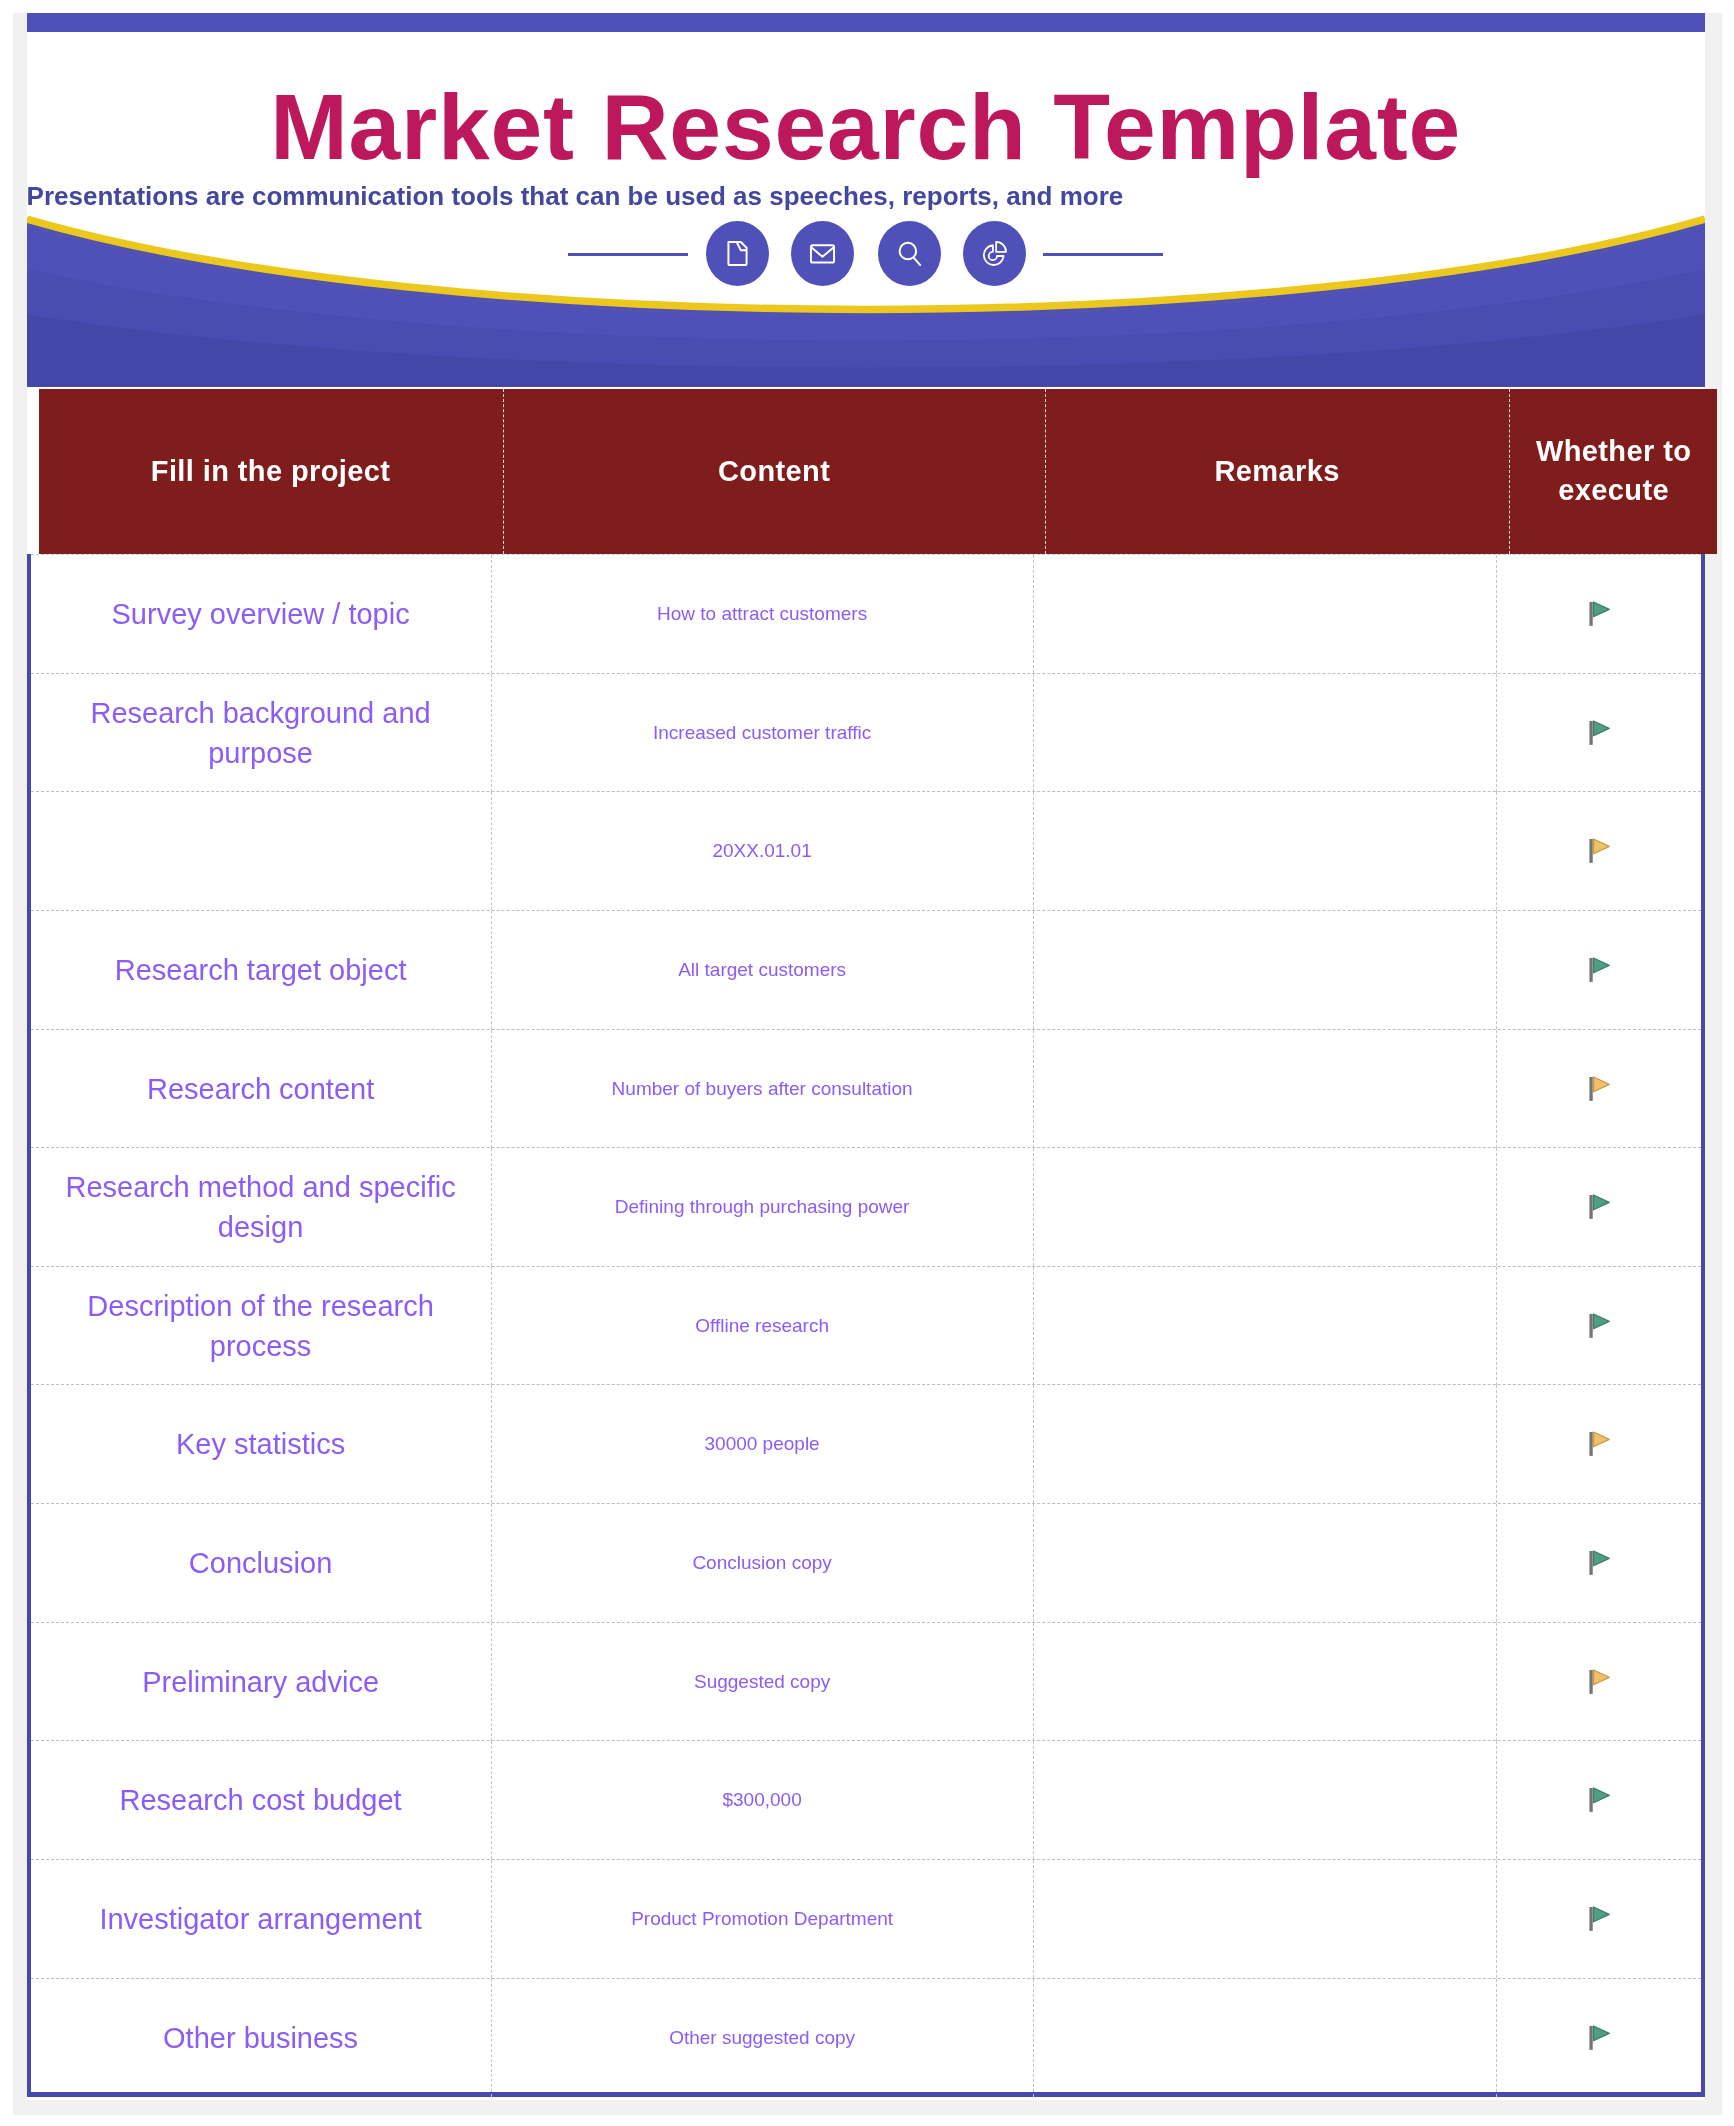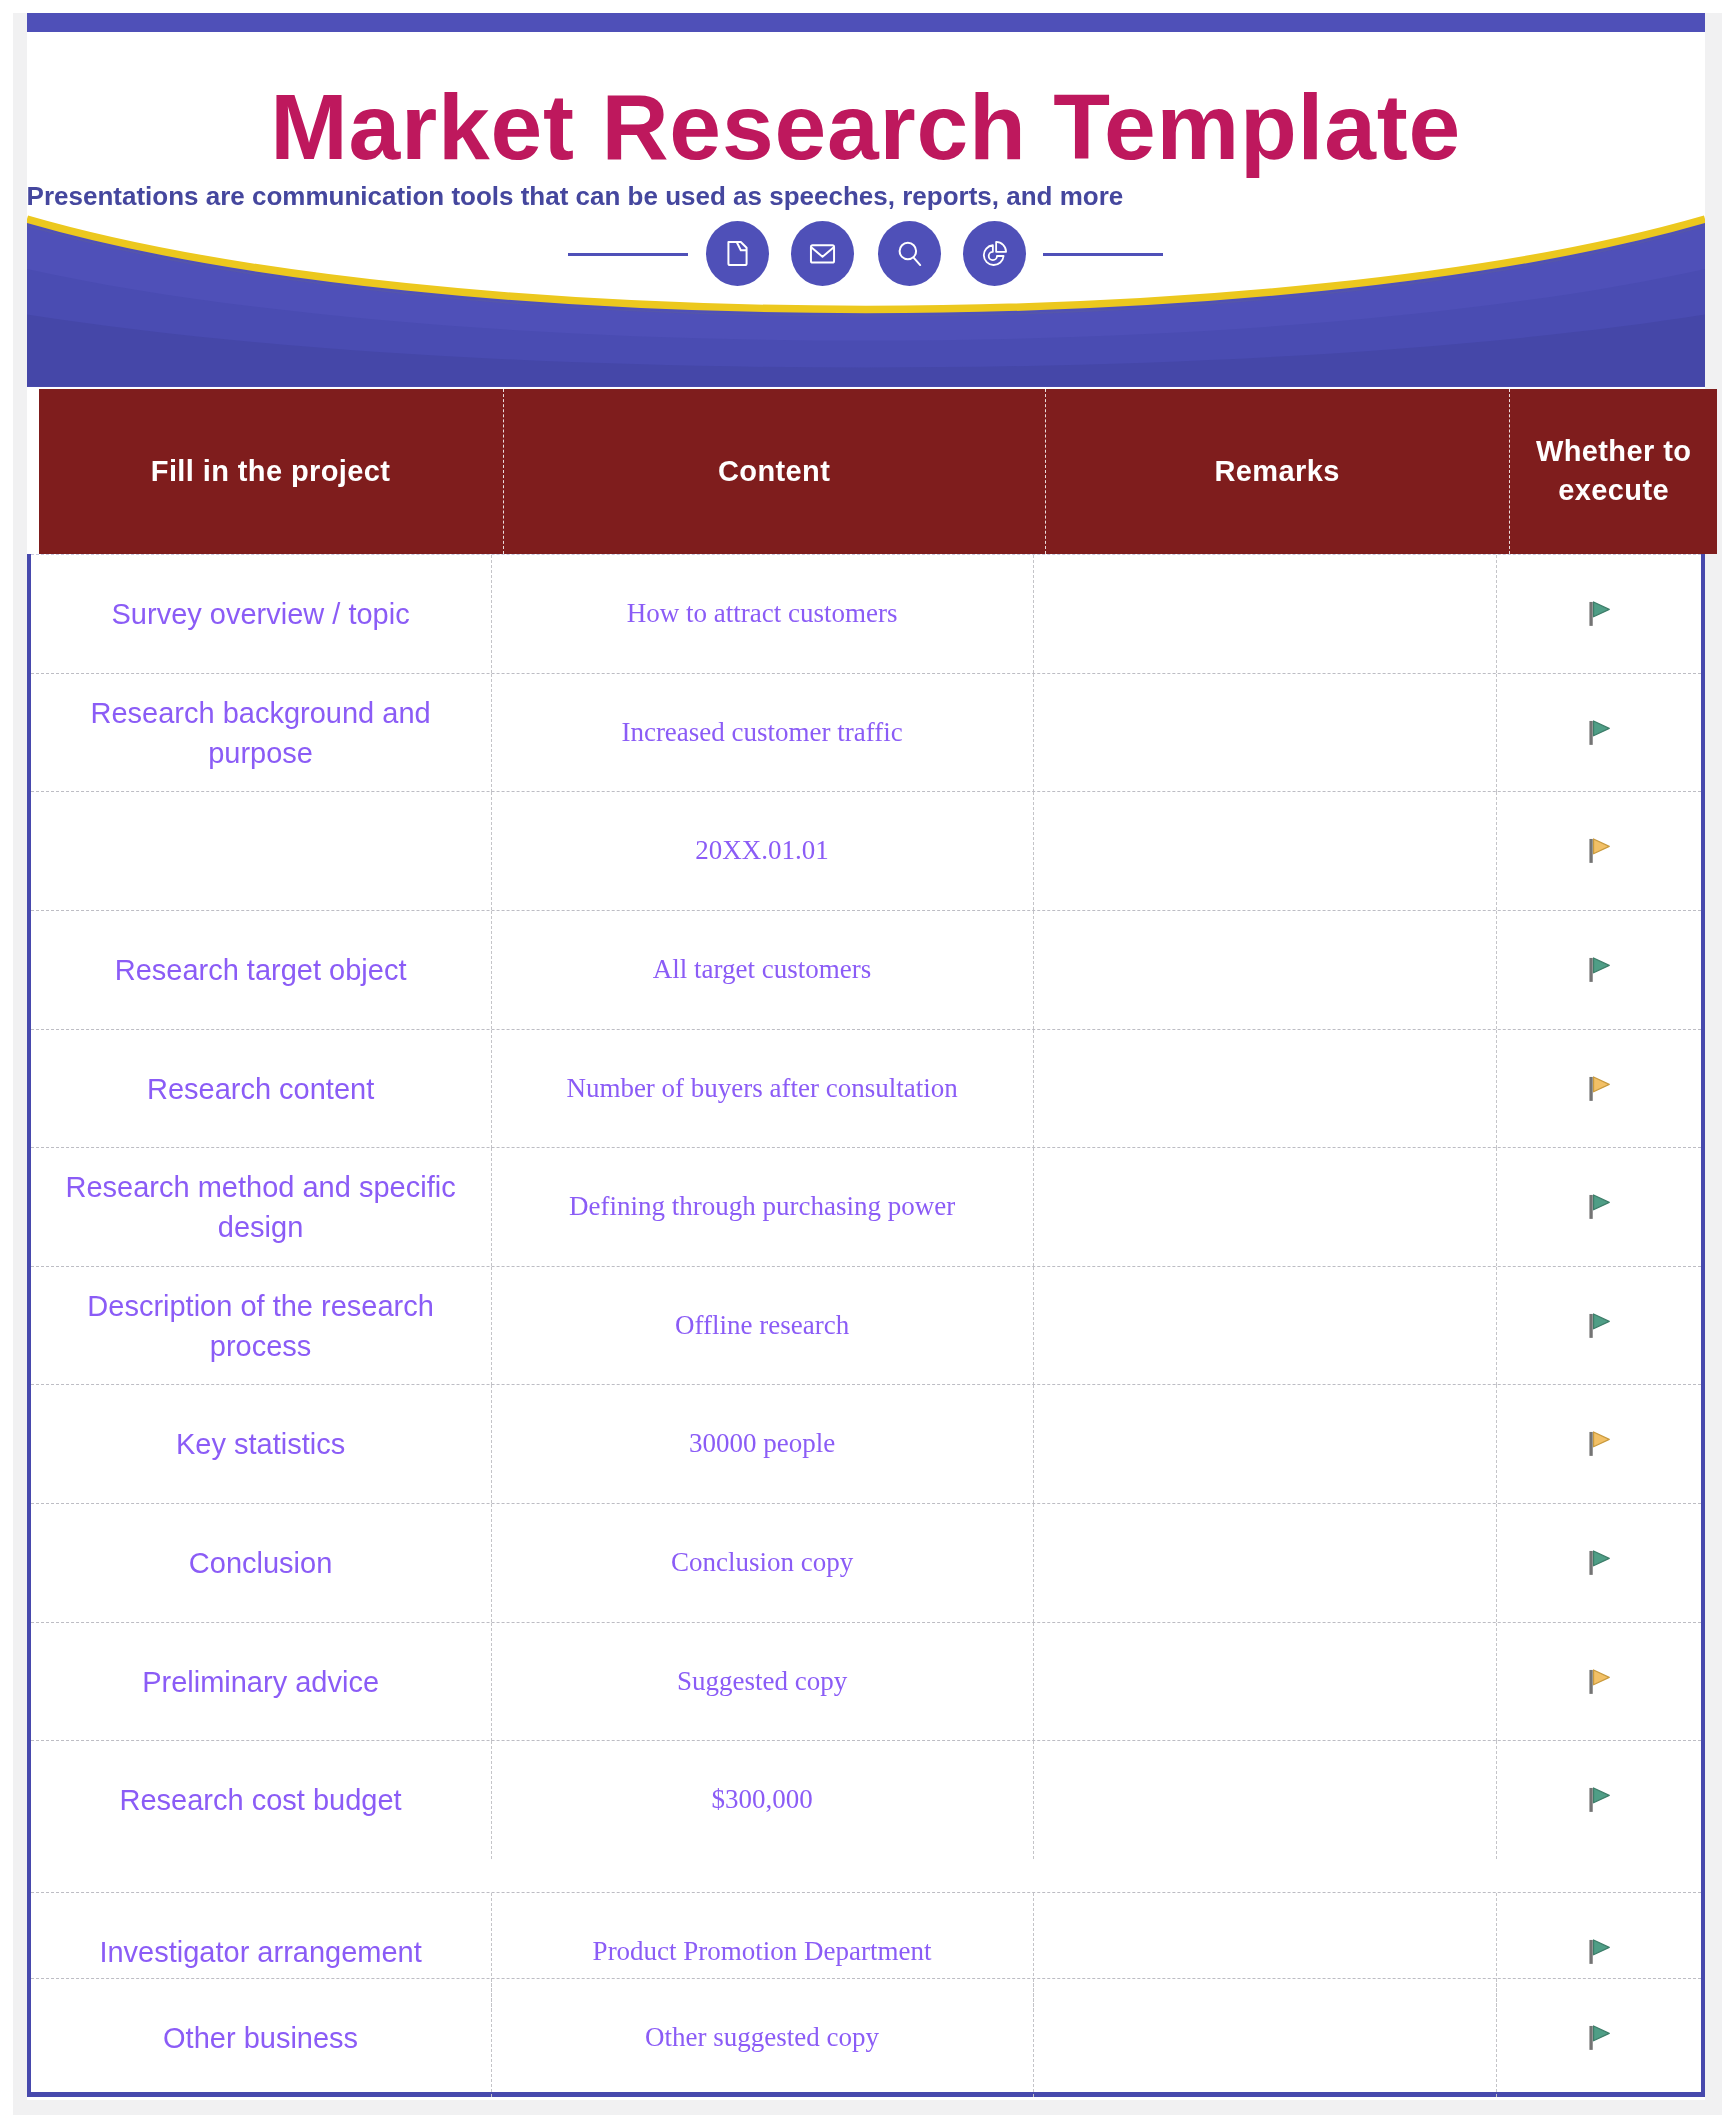--- a/index.html
+++ b/index.html
@@ -73,21 +73,21 @@
     border-top:1.7px dashed #bdbdc4; box-sizing:border-box;
   }
   .row.first { border-top:1.7px dashed #c8c8e0; }
   .cell {
     position:absolute; top:0; height:100%; display:flex; align-items:center;
     justify-content:center; text-align:center; box-sizing:border-box;
     color:#8b5cf6;
   }
   .cell.sep { border-left:1.7px dashed #c4c4c8; }
   .cell.project { font-size:29px; line-height:40px; padding:0 13.3px; }
-  .cell.content { font-size:27px; line-height:33px;font-family:Liberation Serif, serif; }
+  .cell.content { font-size:19px; line-height:33px; }
   .cell.remarks { }
   .flag svg { width:33px; height:33px; }
 </style>
 </head>
 <body>
 
 <div class="page-bg"></div>
 
 <div class="sheet">
   <div class="top-bar"></div>
@@ -261,21 +261,21 @@
     <div class="cell project" style="left:0;width:460px;">Research cost budget</div>
     <div class="cell content sep" style="left:460px;width:542px;">$300,000</div>
     <div class="cell remarks sep" style="left:1002px;width:464px;"></div>
     <div class="cell flag sep" style="left:1465px;width:204px;">
       <svg viewBox="0 0 40 40">
         <rect x="9" y="6" width="4" height="29" fill="#747474"></rect>
         <path class="flag-body" d="M14,6 L33,15 L14,24 Z" stroke-width="1.5" stroke-linejoin="round" fill="#4f9e86" stroke="#3d7d69"></path>
       </svg>
     </div>
   </div>
-        <div class="row" style="top: 1338px;">
+        <div class="row" style="top: 1305px;">
     <div class="cell project" style="left:0;width:460px;">Investigator arrangement</div>
     <div class="cell content sep" style="left:460px;width:542px;">Product Promotion Department</div>
     <div class="cell remarks sep" style="left:1002px;width:464px;"></div>
     <div class="cell flag sep" style="left:1465px;width:204px;">
       <svg viewBox="0 0 40 40">
         <rect x="9" y="6" width="4" height="29" fill="#747474"></rect>
         <path class="flag-body" d="M14,6 L33,15 L14,24 Z" stroke-width="1.5" stroke-linejoin="round" fill="#4f9e86" stroke="#3d7d69"></path>
       </svg>
     </div>
   </div>

